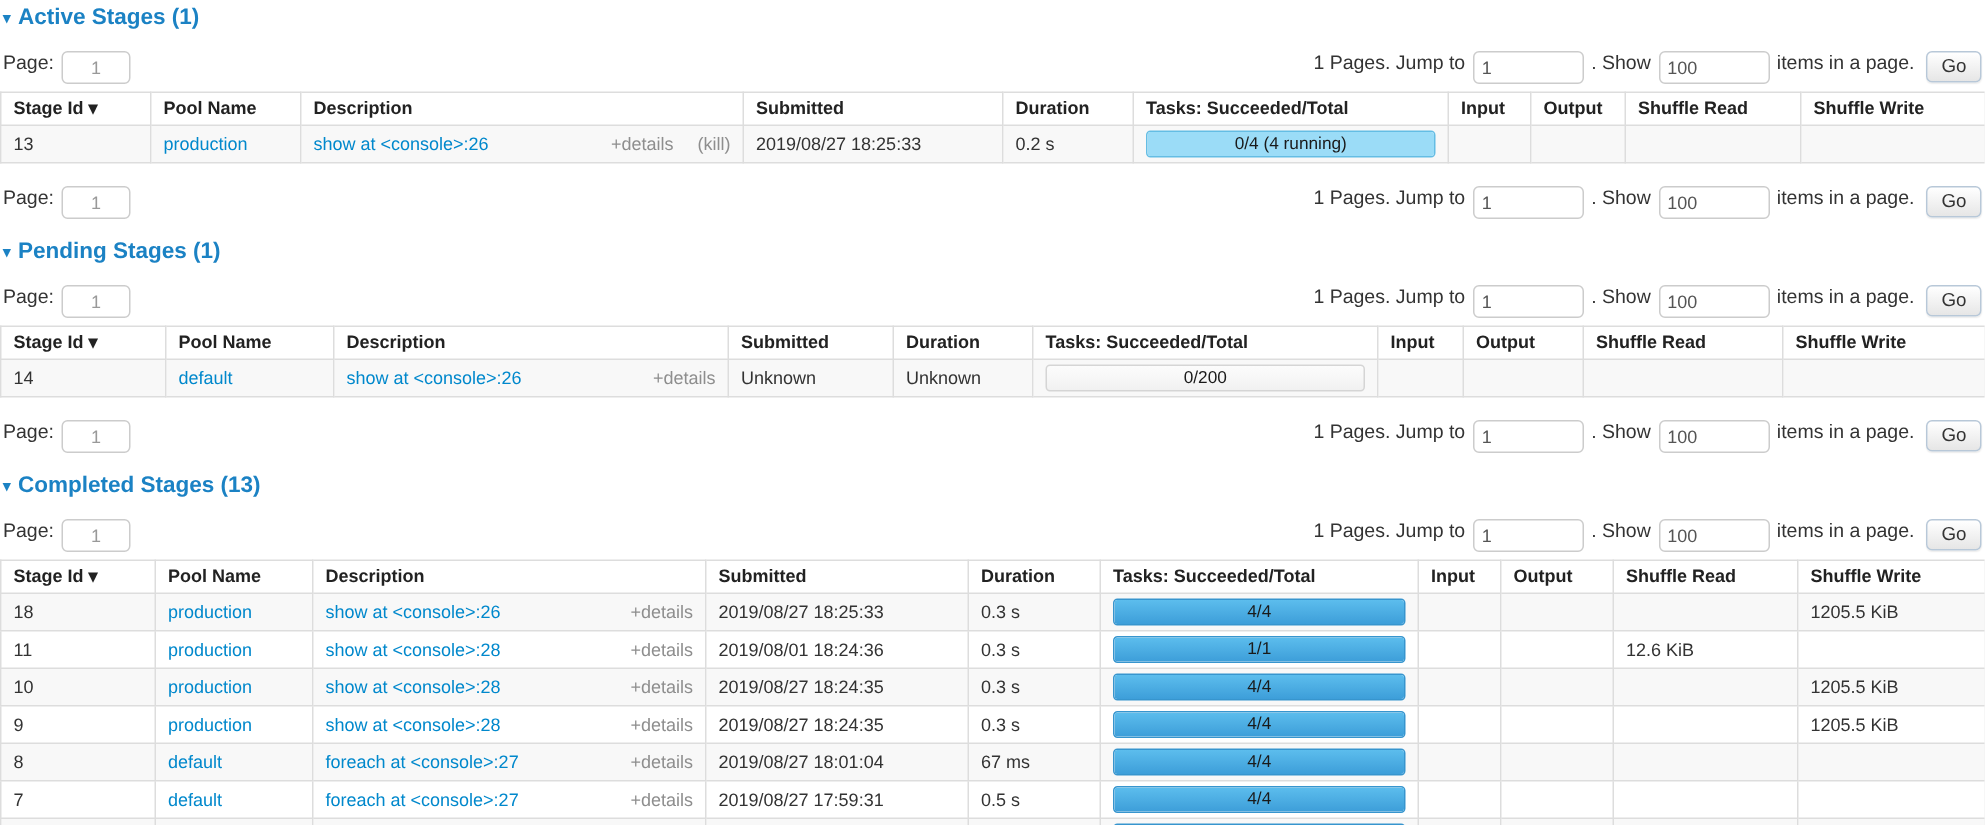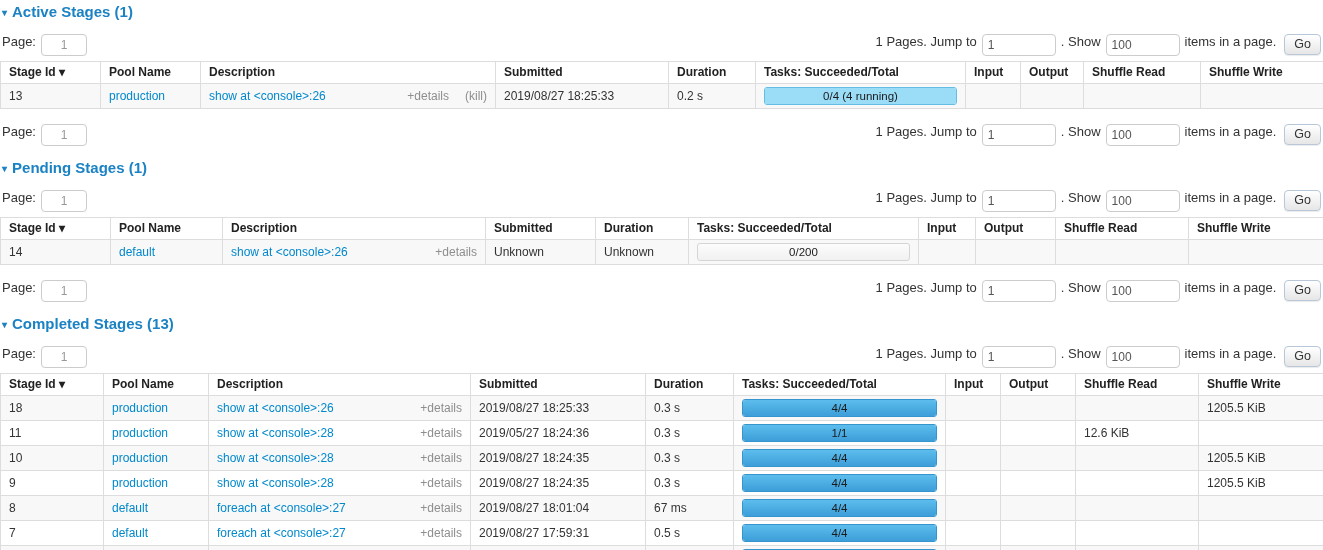--- a/index.html
+++ b/index.html
@@ -306,21 +306,21 @@
             </td>
             <td></td>
             <td></td>
             <td></td>
             <td>1205.5 KiB</td>
           </tr>
           <tr>
             <td>11</td>
             <td><a>production</a></td>
             <td><span class="desc-right"><span class="details">+details</span></span><a>show at &lt;console&gt;:28</a></td>
-            <td>2019/05/27 18:24:36</td>
+            <td>2019/08/01 18:24:36</td>
             <td>0.3 s</td>
             <td class="tasks-cell">
               <div class="progress done">
                 <div class="bar"></div>
                 <span class="lbl">1/1</span>
               </div>
             </td>
             <td></td>
             <td></td>
             <td>12.6 KiB</td>

